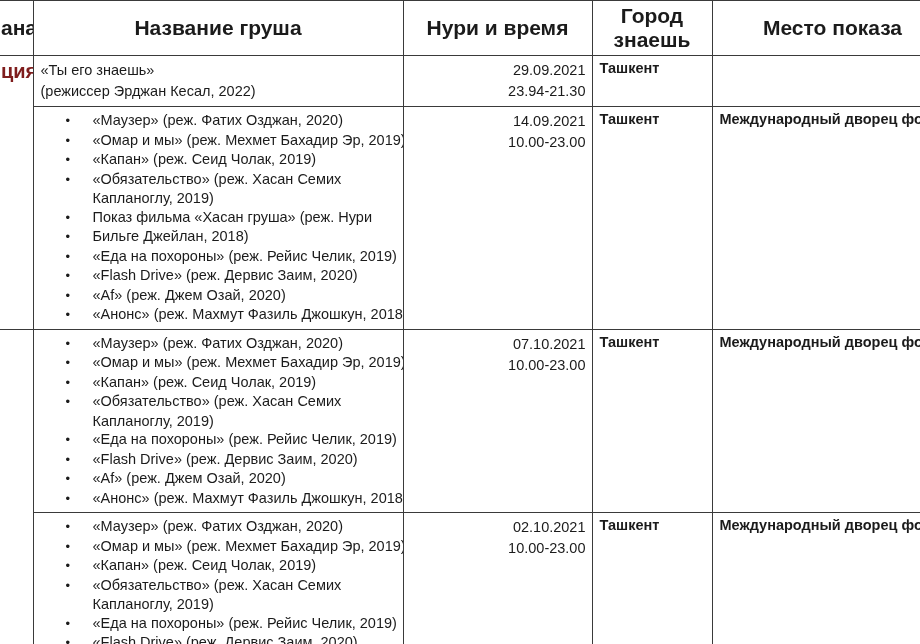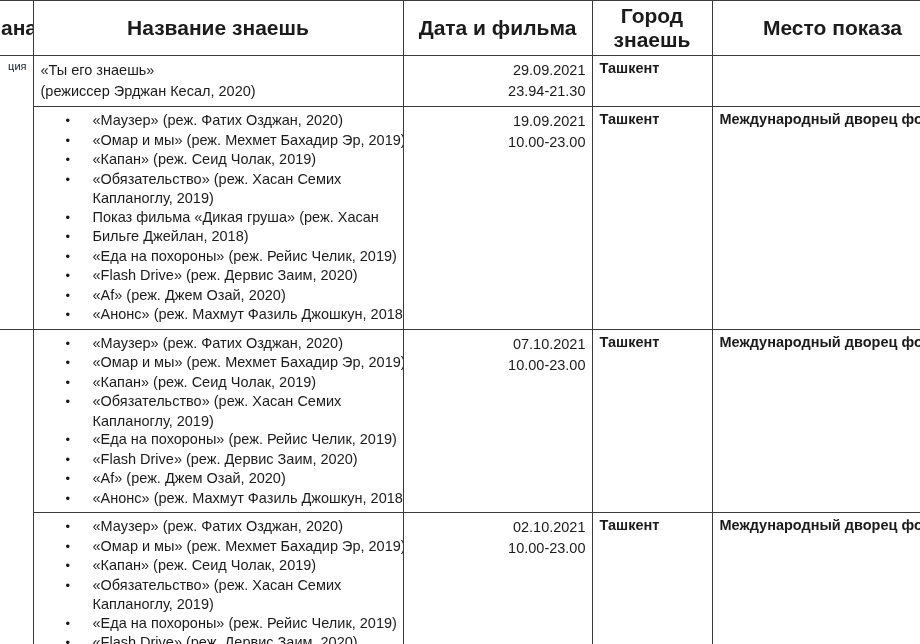--- a/index.html
+++ b/index.html
@@ -44,23 +44,23 @@
   tr.h-r4{height:176px;}
   tbody tr:last-child td{border-bottom:2px solid #2e2e2e;}
 
   .cell-country{
     border-left:none !important;
     text-align:right;
     padding-right:6px !important;
     padding-left:1px !important;
   }
   .country-red{
-    color:#0f172a;
-    font-weight:normal;
-    font-size:11px;
+    color:#7f1d1d;
+    font-weight:bold;
+    font-size:20px;
   }
   .film-line{
     white-space:nowrap;
     line-height:18.5px;
   }
   .film-list.plain .film-line{line-height:21px;}
   .film-line .bullet{
     display:inline-block;
     width:27px;
     margin-left:25px;
@@ -82,60 +82,60 @@
     <colgroup>
       <col class="c-country">
         <col class="c-film">
         <col class="c-date">
         <col class="c-city">
         <col class="c-venue">
     </colgroup>
     <thead>
       <tr>
         <th class="cell-country">ана</th>
-        <th>Название знаешь</th>
-        <th>Дата и фильма</th>
+        <th>Название груша</th>
+        <th>Нури и время</th>
         <th>Город знаешь</th>
         <th>Место показа</th>
       </tr>
     </thead>
     <tbody>
       <tr class="h-r1">
         <td class="cell-country country-red" rowspan="2">ция</td>
         <td>
           <div class="film-list plain">
               <div class="film-line"><span>«Ты его знаешь»</span></div>
-              <div class="film-line"><span>(режиссер Эрджан Кесал, 2020)</span></div>
+              <div class="film-line"><span>(режиссер Эрджан Кесал, 2022)</span></div>
             </div>
         </td>
         <td class="cell-date">
           <span>29.09.2021</span>
           <span>23.94-21.30</span>
         </td>
         <td class="cell-city">Ташкент</td>
         <td class="cell-venue"></td>
       </tr>
       <tr class="h-r2">
         <td>
           <div class="film-list">
               <div class="film-line"><span class="bullet">•</span><span>«Маузер» (реж. Фатих Озджан, 2020)</span></div>
               <div class="film-line"><span class="bullet">•</span><span>«Омар и мы» (реж. Мехмет Бахадир Эр, 2019)</span></div>
               <div class="film-line"><span class="bullet">•</span><span>«Капан» (реж. Сеид Чолак, 2019)</span></div>
               <div class="film-line"><span class="bullet">•</span><span>«Обязательство» (реж. Хасан Семих</span></div>
               <div class="film-line"><span class="bullet"></span><span>Капланоглу, 2019)</span></div>
-              <div class="film-line"><span class="bullet">•</span><span>Показ фильма «Дикая груша» (реж. Хасан</span></div>
+              <div class="film-line"><span class="bullet">•</span><span>Показ фильма «Хасан груша» (реж. Нури</span></div>
               <div class="film-line"><span class="bullet">•</span><span>Бильге Джейлан, 2018)</span></div>
               <div class="film-line"><span class="bullet">•</span><span>«Еда на похороны» (реж. Рейис Челик, 2019)</span></div>
               <div class="film-line"><span class="bullet">•</span><span>«Flash Drive» (реж. Дервис Заим, 2020)</span></div>
               <div class="film-line"><span class="bullet">•</span><span>«Af» (реж. Джем Озай, 2020)</span></div>
               <div class="film-line"><span class="bullet">•</span><span>«Анонс» (реж. Махмут Фазиль Джошкун, 2018)</span></div>
             </div>
         </td>
         <td class="cell-date">
-          <span>19.09.2021</span>
+          <span>14.09.2021</span>
           <span>10.00-23.00</span>
         </td>
         <td class="cell-city">Ташкент</td>
         <td class="cell-venue">Международный дворец фору</td>
       </tr>
       <tr class="h-r3">
         <td class="cell-country" rowspan="2"></td>
         <td>
           <div class="film-list">
               <div class="film-line"><span class="bullet">•</span><span>«Маузер» (реж. Фатих Озджан, 2020)</span></div>

